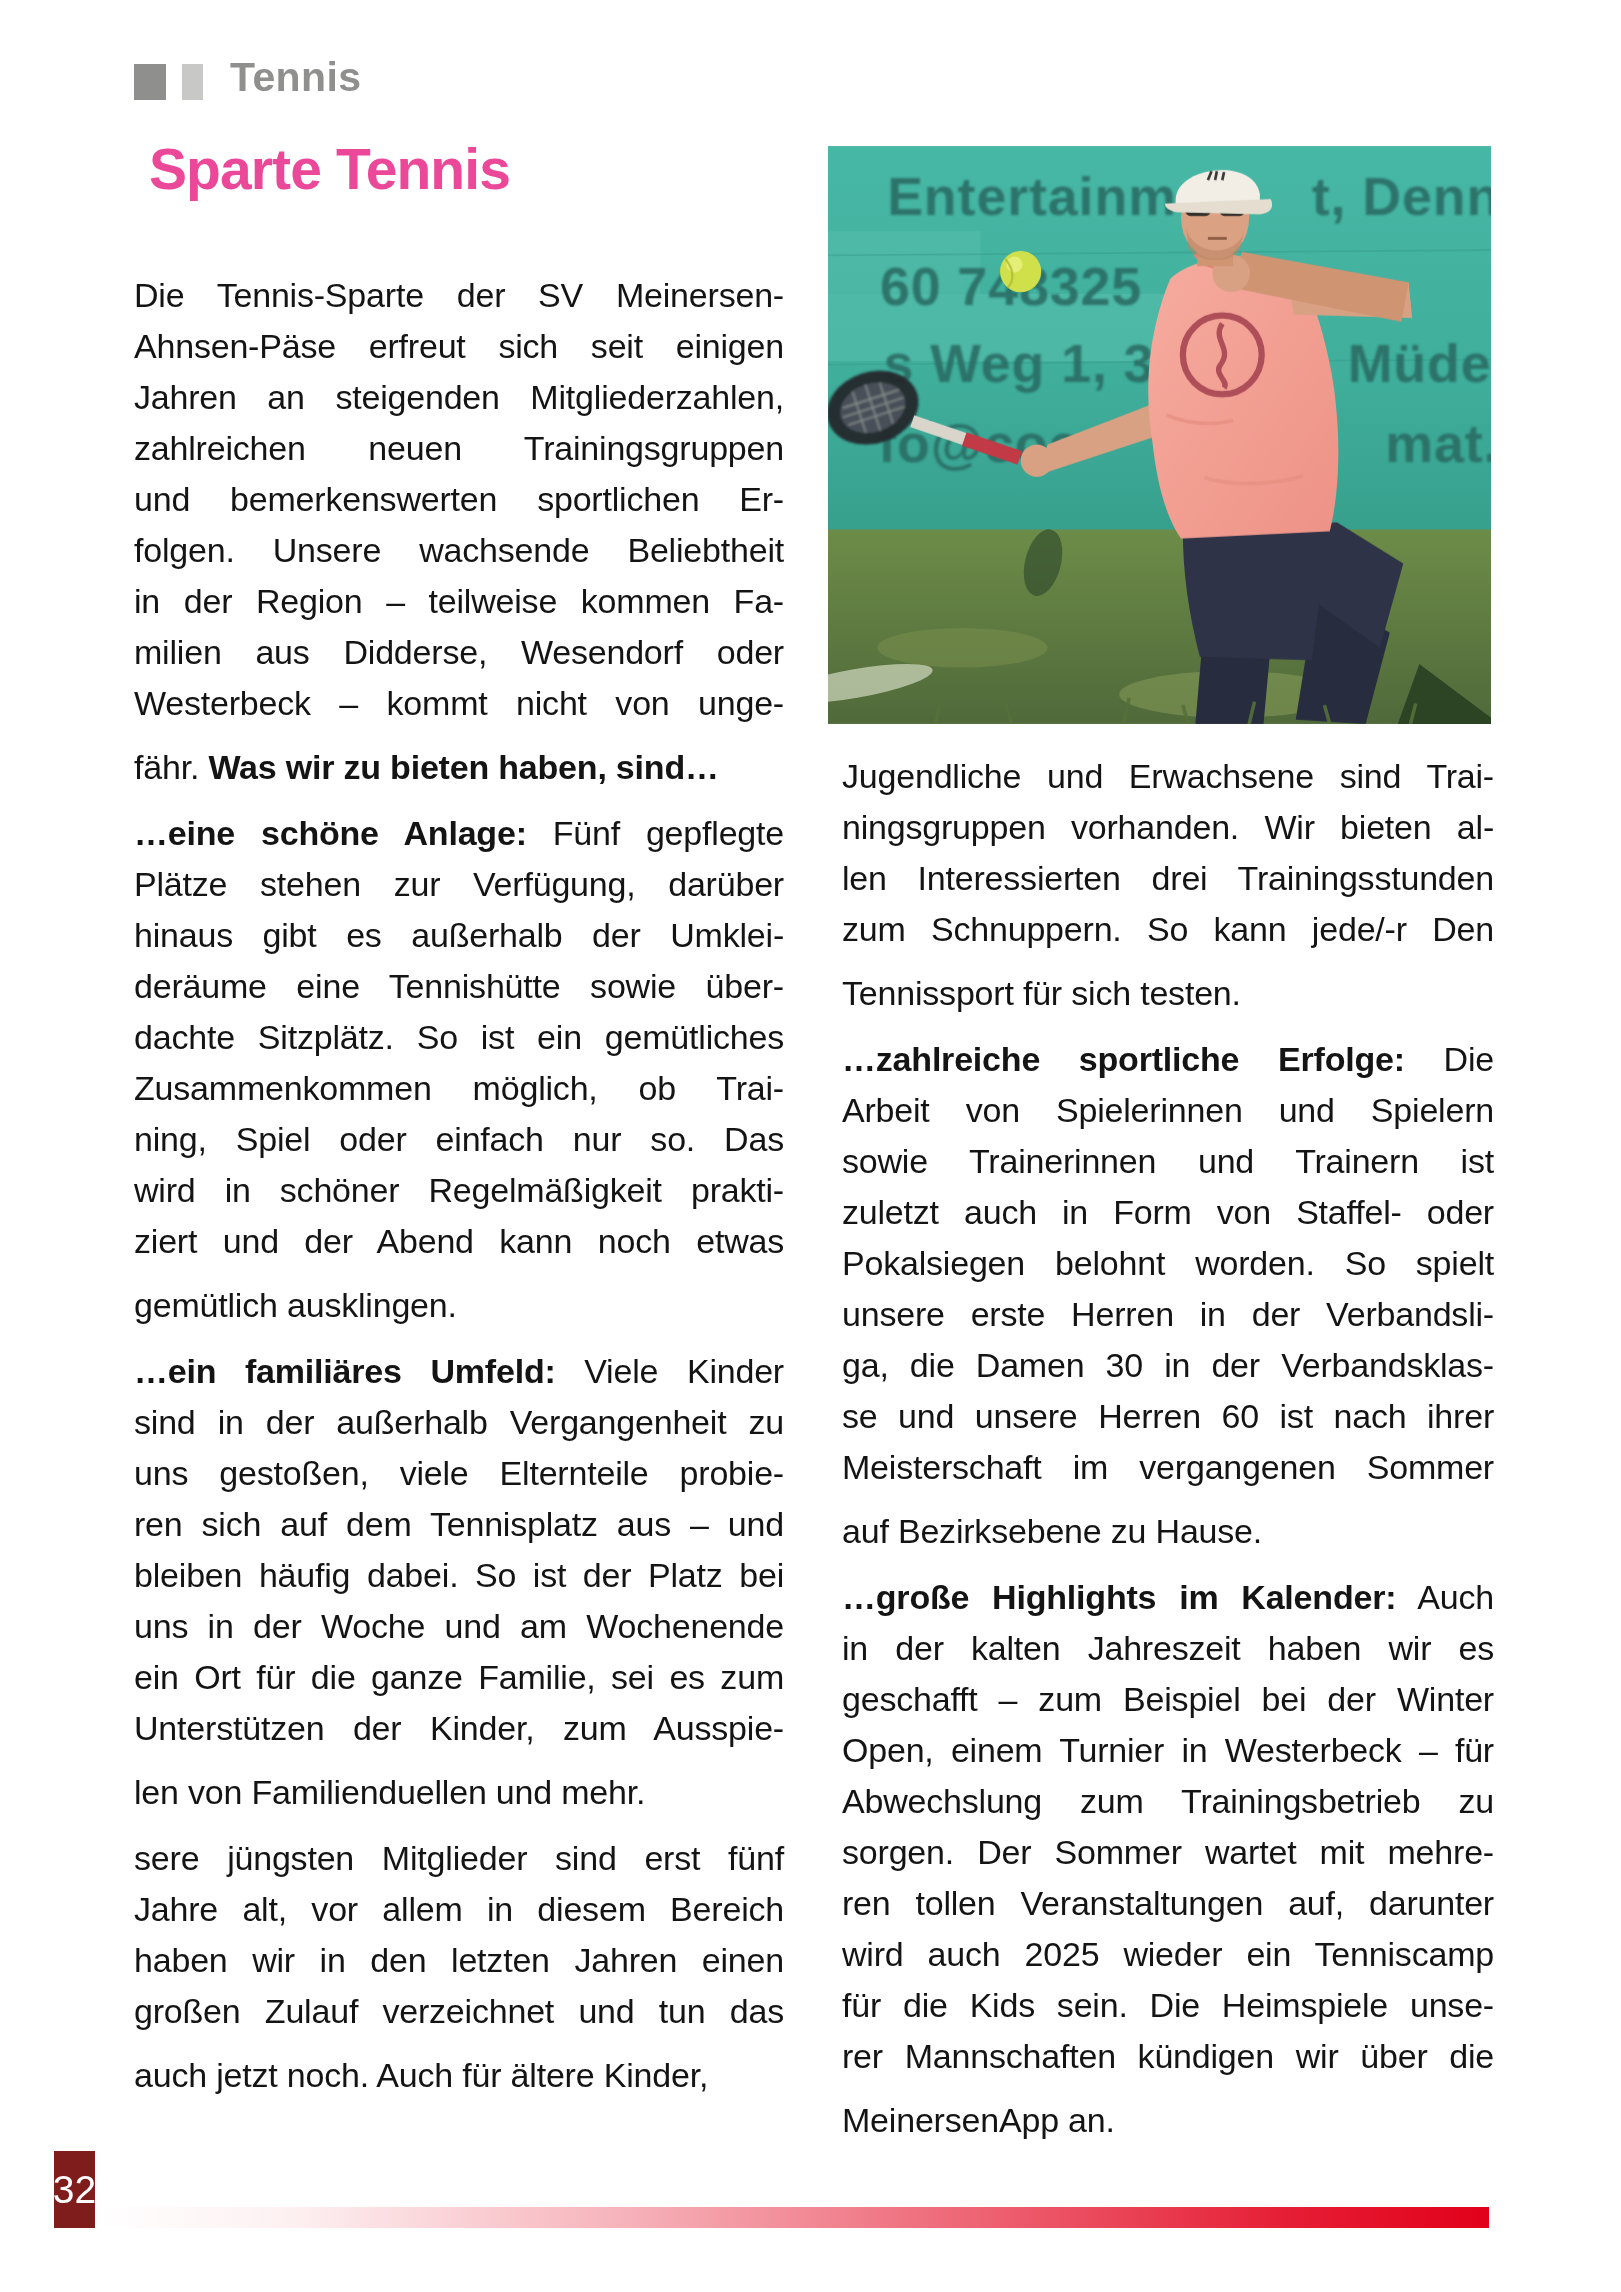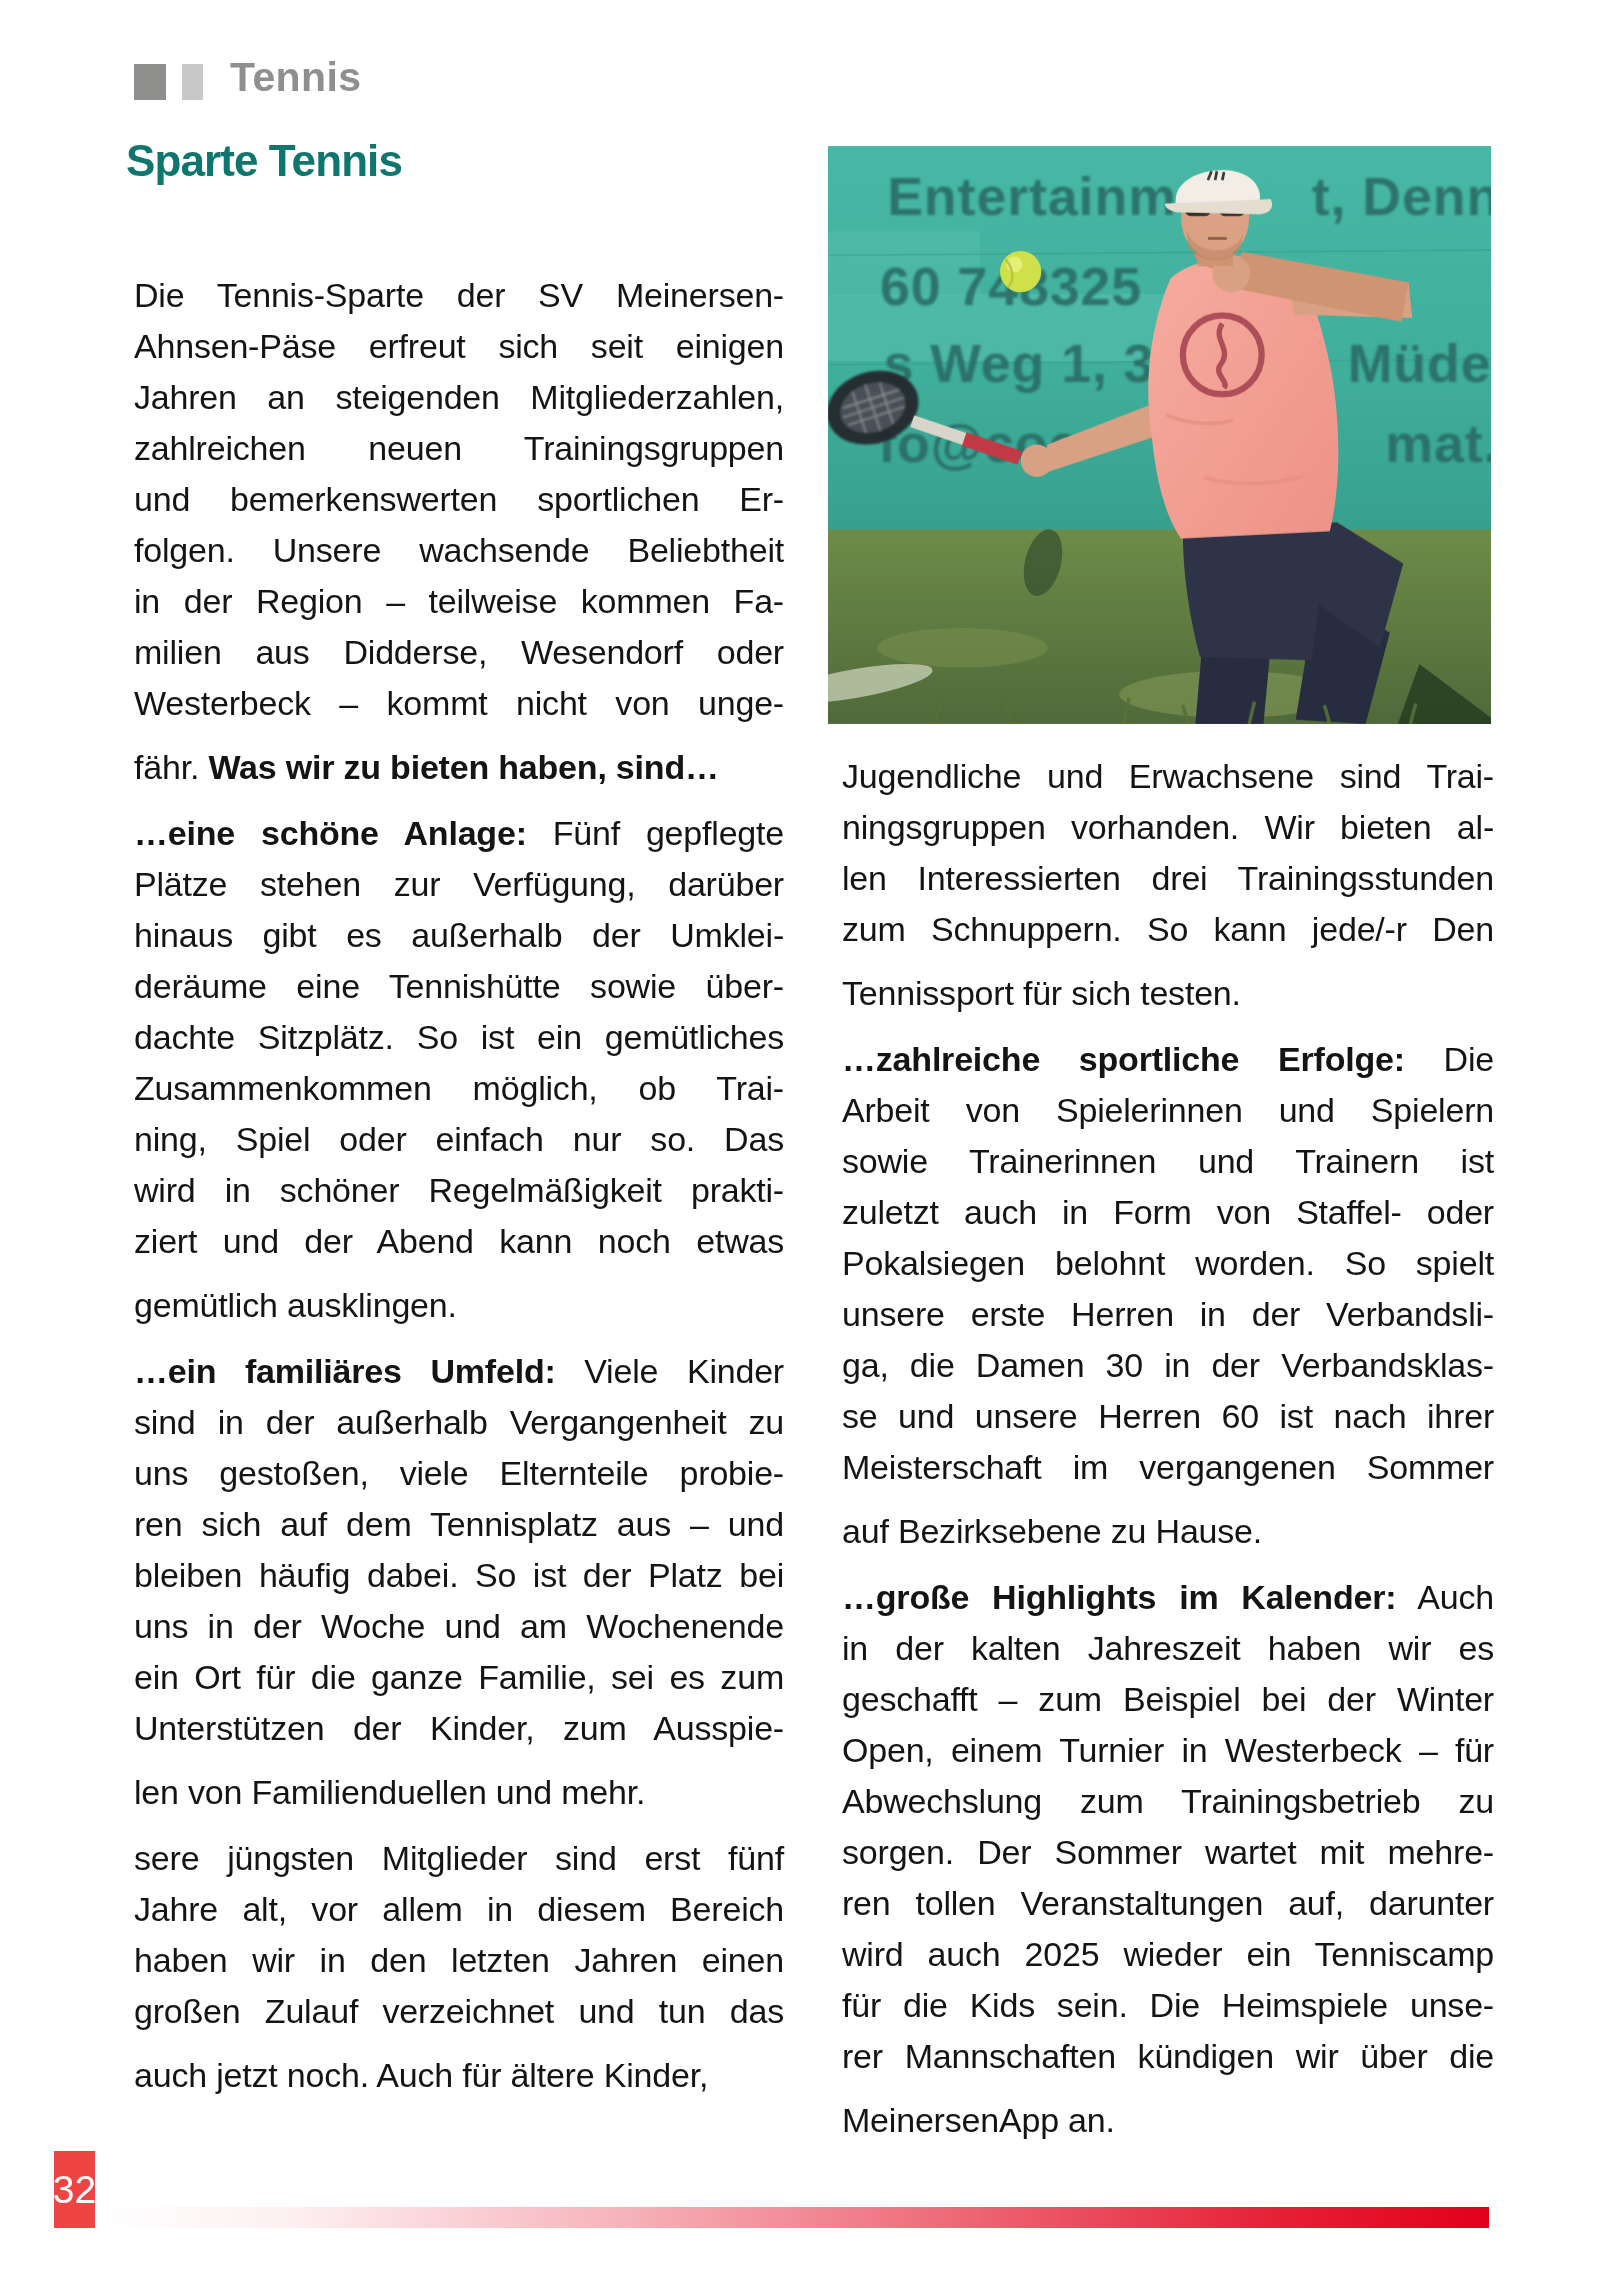--- a/index.html
+++ b/index.html
@@ -13,22 +13,22 @@
   
   .brandmark{position:absolute;left:134px;top:64px;height:36px;}
   .sq-dark{position:absolute;left:0;top:0;width:32px;height:36px;background:#8f8f8e;}
   .sq-light{position:absolute;left:48px;top:0;width:20.6px;height:36px;background:#c8c8c7;}
   .section-label{
     position:absolute;left:218px;top:54px;
     font-size:41px;font-weight:bold;color:#8f8f8e;letter-spacing:0.4px;margin-left:12px;
   }
   
   .page-title{
-    position:absolute;left:126px;top:136px;
-    font-size:44px;font-weight:bold;color:#0f766e;letter-spacing:-0.9px;
+    position:absolute;left:149px;top:136px;
+    font-size:57px;font-weight:bold;color:#ec4899;letter-spacing:-0.9px;
   }
   
   .col{position:absolute;color:#141414;}
   .col-left{left:134px;top:270px;width:650px;}
   .col-right{left:842px;top:751px;width:652px;}
   .para{margin:0 0 15px 0;}
   .line{
     font-size:34px;line-height:51px;letter-spacing:-0.2px;
     text-align:justify;text-align-last:justify;
     white-space:normal;height:51px;overflow:visible;
@@ -42,21 +42,21 @@
   }
   .photo svg{display:block;}
   .bannertxt{
     font-family:"Liberation Sans","DejaVu Sans",sans-serif;
     font-size:60px;font-weight:bold;fill:#2a6b63;opacity:0.88;
     letter-spacing:1px;
   }
   
   .pagenum-box{
     position:absolute;left:54px;top:2151px;width:41px;height:77px;
-    background:#ef4444;color:#ffffff;font-size:39px;
+    background:#7f1d1d;color:#ffffff;font-size:39px;
     display:flex;align-items:center;justify-content:center;
   }
   .footer-bar{
     position:absolute;left:97px;top:2207px;width:1392px;height:20.6px;
     background:linear-gradient(90deg,
       rgba(226,0,26,0) 0%,
       rgba(226,0,26,0.06) 14%,
       rgba(226,0,26,0.30) 38%,
       rgba(226,0,26,0.62) 64%,
       rgba(226,0,26,0.88) 85%,

